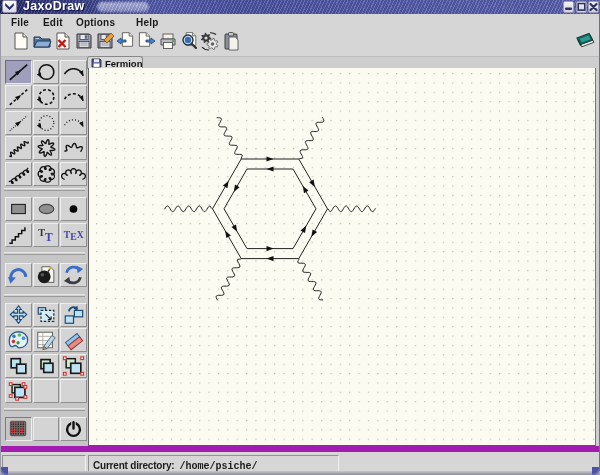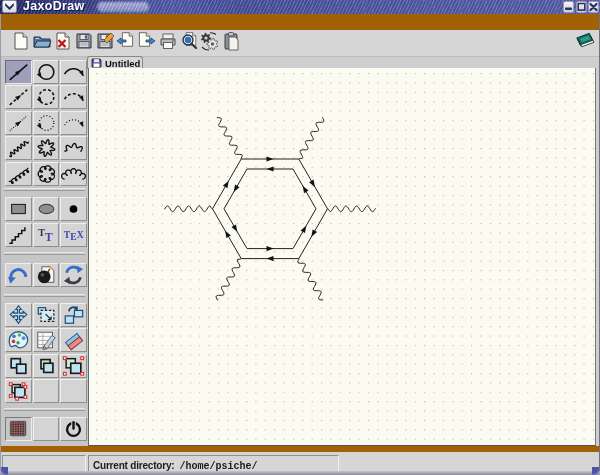--- a/index.html
+++ b/index.html
@@ -1,15 +1,15 @@
 <!DOCTYPE html>
 <html><head><meta charset="utf-8"><style>
 *{margin:0;padding:0;box-sizing:border-box}
 html,body{width:600px;height:475px;overflow:hidden;font-family:"Liberation Sans",sans-serif}
-#win{position:absolute;left:0;top:0;width:600px;height:475px;background:#a16207}
+#win{position:absolute;left:0;top:0;width:600px;height:475px;background:#a21caf}
 #titlebar{position:absolute;left:0;top:0;width:600px;height:14px;
  background:linear-gradient(90deg,#23285e 0%,#30357c 6%,#3a4088 14%,#3f468e 16%,#4a51a0 20%,#555cae 28%,#4a52a2 40%,#525aaa 60%,#5a62b0 100%);}
 #titlebar .stripes{position:absolute;inset:0;background:repeating-linear-gradient(115deg,rgba(255,255,255,0.14) 0 1px,rgba(0,0,0,0.10) 1px 3px)}
 #pill{position:absolute;left:97px;top:1.5px;width:52px;height:10px;border-radius:6px;background:linear-gradient(180deg,#b2b8e2,#8a92cc);filter:blur(1.2px)}
 #menubtn{position:absolute;left:2px;top:0px;width:15px;height:13px;background:linear-gradient(180deg,#fdfdfd,#d8d8e4);border:1px solid #8a8aa8;border-radius:2px}
 #title{position:absolute;left:23px;top:-1px;font-size:12.5px;font-weight:bold;color:#fff;text-shadow:1px 1px 0 #101448;letter-spacing:0.3px}
 .wbtn{position:absolute;top:1px;width:11px;height:12px;background:linear-gradient(180deg,#f4f4f4,#cfcfd8);border:1px solid #9a9ab4;border-radius:2px}
 #menubar{position:absolute;left:1px;top:14px;width:598px;height:16px;background:#d6d6d6;font-size:10px;letter-spacing:0.2px;font-weight:bold;color:#1a1a1a}
 #menubar span{position:absolute;top:3px}
 #toolbar{position:absolute;left:1px;top:30px;width:598px;height:27px;background:#d6d6d6;border-bottom:1px solid #bcbcbc}
@@ -53,20 +53,26 @@
 <div class="wbtn" style="left:575.5px">
       <svg width="9" height="10" viewBox="0 0 9 10">
         <rect x="1.2" y="1.5" width="6.6" height="6.6" fill="none" stroke="#2a3068" stroke-width="1.6"></rect>
       </svg>
     </div>
 <div class="wbtn" style="left:588px">
       <svg width="9" height="10" viewBox="0 0 9 10">
         <path d="M1.5,2 L7.5,8 M7.5,2 L1.5,8" stroke="#2a3068" stroke-width="2.2" stroke-linecap="round"></path>
       </svg>
     </div>
+<div id="menubar">
+      <span style="left:10px">File</span>
+      <span style="left:42px">Edit</span>
+      <span style="left:75px">Options</span>
+      <span style="left:135px">Help</span>
+    </div>
 <div id="toolbar">
 <div class="tbi" style="left:10px">
         <svg width="20" height="20" viewBox="0 0 20 20">
           <path d="M4,2 L12,2 L16,6 L16,18 L4,18 Z" fill="#fdfdf6" stroke="#555" stroke-width="1"></path>
           <path d="M12,2 L12,6 L16,6" fill="#e8e4d0" stroke="#555" stroke-width="1"></path>
         </svg>
       </div>
 <div class="tbi" style="left:31px">
         <svg width="20" height="20" viewBox="0 0 20 20">
           <path d="M2,6 L8,6 L10,8 L18,8 L18,16 L2,16 Z" fill="#54799e" stroke="#1c3550"></path>
@@ -457,21 +463,21 @@
             <path d="M13,4.5 L13,11.5" stroke="#111" stroke-width="2.6" stroke-linecap="round"></path>
           </svg>
         </div>
 </div>
 <div id="tab">
         <svg style="position:absolute;left:3px;top:1px" width="11" height="10" viewBox="0 0 11 10">
           <path d="M1,1 L9,1 L10,2 L10,9 L1,9 Z" fill="#5a5aa8" stroke="#222" stroke-width="0.8"></path>
           <rect x="3" y="1.2" width="5" height="3" fill="#e8e8f0"></rect>
           <rect x="2.6" y="5.5" width="5.8" height="3.4" fill="#fff"></rect>
         </svg>
-        <span>Untitled</span>
+        <span>Fermion</span>
       </div>
 <div id="canvas">
         <svg width="505" height="376" viewBox="0 0 505 376" style="position:absolute;left:0;top:0">
 <path d="M238.5,140.8 L209.8,91 L152.2,91 L123.5,140.8 L152.2,190.6 L209.8,190.6 L238.5,140.8 Z" fill="none" stroke="#222" stroke-width="1"></path>
 <path d="M227,140.8 L204,101 L158,101 L135,140.8 L158,180.6 L204,180.6 L227,140.8 Z" fill="none" stroke="#222" stroke-width="1"></path>
 <path d="M238.5,140.8 L239.3,141.2 L240.1,142.3 L240.9,143.6 L241.7,143.5 L242.5,142.8 L243.3,141.6 L244.1,140.3 L244.9,139 L245.7,138.2 L246.5,137.9 L247.3,138.3 L248.1,139.2 L248.9,140.5 L249.7,141.8 L250.5,142.9 L251.3,143.6 L252.1,143.6 L252.9,143.1 L253.7,142 L254.5,140.6 L255.3,139.3 L256.1,138.3 L256.9,137.9 L257.7,138.1 L258.5,138.9 L259.3,140.1 L260.1,141.5 L260.9,142.7 L261.7,143.5 L262.5,143.7 L263.3,143.3 L264.1,142.3 L264.9,141 L265.7,139.6 L266.5,138.5 L267.3,138 L268.1,138 L268.9,138.7 L269.7,139.8 L270.5,141.1 L271.3,142.4 L272.1,143.3 L272.9,143.7 L273.7,143.4 L274.5,142.6 L275.3,141.3 L276.1,140 L276.9,138.8 L277.7,138.1 L278.5,137.9 L279.3,138.4 L280.1,139.5 L280.9,140.8 L281.7,142.1 L282.5,143.2 L283.3,143.7 L284.1,143.5 L284.9,142.8 L285.7,141.6 L286.5,140.3" fill="none" stroke="#222" stroke-width="1"></path>
 <path d="M209.8,91 L210.5,90.5 L211.9,90.4 L213.3,90.3 L213.7,89.6 L213.5,88.5 L212.9,87.3 L212.1,85.9 L211.4,84.6 L211.1,83.5 L211.2,82.6 L212,82.1 L213.1,81.9 L214.7,81.8 L216.2,81.8 L217.6,81.7 L218.6,81.3 L219,80.6 L218.9,79.7 L218.4,78.4 L217.6,77.1 L216.9,75.7 L216.4,74.5 L216.4,73.6 L217,73 L218.1,72.7 L219.6,72.6 L221.1,72.6 L222.6,72.6 L223.7,72.3 L224.3,71.7 L224.3,70.8 L223.8,69.6 L223.1,68.2 L222.3,66.9 L221.8,65.6 L221.7,64.6 L222.1,64 L223.1,63.6 L224.5,63.5 L226,63.5 L227.6,63.4 L228.7,63.2 L229.5,62.7 L229.6,61.8 L229.3,60.7 L228.6,59.4 L227.8,58 L227.2,56.7 L227,55.7 L227.3,54.9 L228.1,54.5 L229.4,54.3 L230.9,54.3 L232.5,54.3 L233.8,54.1 L234.6,53.6 L234.9,52.9 L234.7,51.8 L234.1,50.6 L233.3,49.2" fill="none" stroke="#222" stroke-width="1"></path>
 <path d="M152.2,91 L152.2,90.1 L152.8,88.9 L153.4,87.5 L153,86.9 L152,86.5 L150.6,86.4 L149,86.4 L147.5,86.3 L146.4,86.1 L145.7,85.5 L145.7,84.7 L146,83.5 L146.8,82.2 L147.5,80.8 L148.1,79.5 L148.3,78.5 L147.9,77.8 L147,77.4 L145.7,77.3 L144.1,77.2 L142.6,77.2 L141.3,77 L140.5,76.5 L140.3,75.7 L140.6,74.6 L141.3,73.3 L142,72 L142.7,70.7 L143,69.6 L142.8,68.8 L142,68.3 L140.7,68.1 L139.2,68.1 L137.6,68 L136.3,67.9 L135.4,67.5 L135,66.8 L135.2,65.7 L135.8,64.5 L136.5,63.1 L137.3,61.8 L137.6,60.6 L137.6,59.8 L136.9,59.2 L135.8,58.9 L134.3,58.9 L132.7,58.9 L131.3,58.8 L130.3,58.4 L129.8,57.8 L129.8,56.8 L130.3,55.6 L131.1,54.3 L131.8,52.9 L132.3,51.7 L132.3,50.8 L131.8,50.1 L130.8,49.8 L129.4,49.7 L127.8,49.7" fill="none" stroke="#222" stroke-width="1"></path>
 <path d="M123.5,140.8 L122.7,140.4 L121.9,139.3 L121.1,138 L120.3,138.1 L119.5,138.8 L118.7,140 L117.9,141.3 L117.1,142.6 L116.3,143.4 L115.5,143.7 L114.7,143.3 L113.9,142.4 L113.1,141.1 L112.3,139.8 L111.5,138.7 L110.7,138 L109.9,138 L109.1,138.5 L108.3,139.6 L107.5,141 L106.7,142.3 L105.9,143.3 L105.1,143.7 L104.3,143.5 L103.5,142.7 L102.7,141.5 L101.9,140.1 L101.1,138.9 L100.3,138.1 L99.5,137.9 L98.7,138.3 L97.9,139.3 L97.1,140.6 L96.3,142 L95.5,143.1 L94.7,143.6 L93.9,143.6 L93.1,142.9 L92.3,141.8 L91.5,140.5 L90.7,139.2 L89.9,138.3 L89.1,137.9 L88.3,138.2 L87.5,139 L86.7,140.3 L85.9,141.6 L85.1,142.8 L84.3,143.5 L83.5,143.7 L82.7,143.2 L81.9,142.1 L81.1,140.8 L80.3,139.5 L79.5,138.4 L78.7,137.9 L77.9,138.1 L77.1,138.8 L76.3,140 L75.5,141.3" fill="none" stroke="#222" stroke-width="1"></path>
 <path d="M152.2,190.6 L151.5,191.1 L150.1,191.2 L148.7,191.3 L148.3,192 L148.5,193.1 L149.1,194.3 L149.9,195.7 L150.6,197 L150.9,198.1 L150.8,199 L150,199.5 L148.9,199.7 L147.3,199.8 L145.8,199.8 L144.4,199.9 L143.4,200.3 L143,201 L143.1,201.9 L143.6,203.2 L144.4,204.5 L145.1,205.9 L145.6,207.1 L145.6,208 L145,208.6 L143.9,208.9 L142.4,209 L140.9,209 L139.4,209 L138.3,209.3 L137.7,209.9 L137.7,210.8 L138.2,212 L138.9,213.4 L139.7,214.7 L140.2,216 L140.3,217 L139.9,217.6 L138.9,218 L137.5,218.1 L136,218.1 L134.4,218.2 L133.3,218.4 L132.5,218.9 L132.4,219.8 L132.7,220.9 L133.4,222.2 L134.2,223.6 L134.8,224.9 L135,225.9 L134.7,226.7 L133.9,227.1 L132.6,227.3 L131,227.3 L129.5,227.3 L128.2,227.5 L127.4,228 L127.1,228.7 L127.3,229.8 L127.9,231 L128.7,232.4" fill="none" stroke="#222" stroke-width="1"></path>

